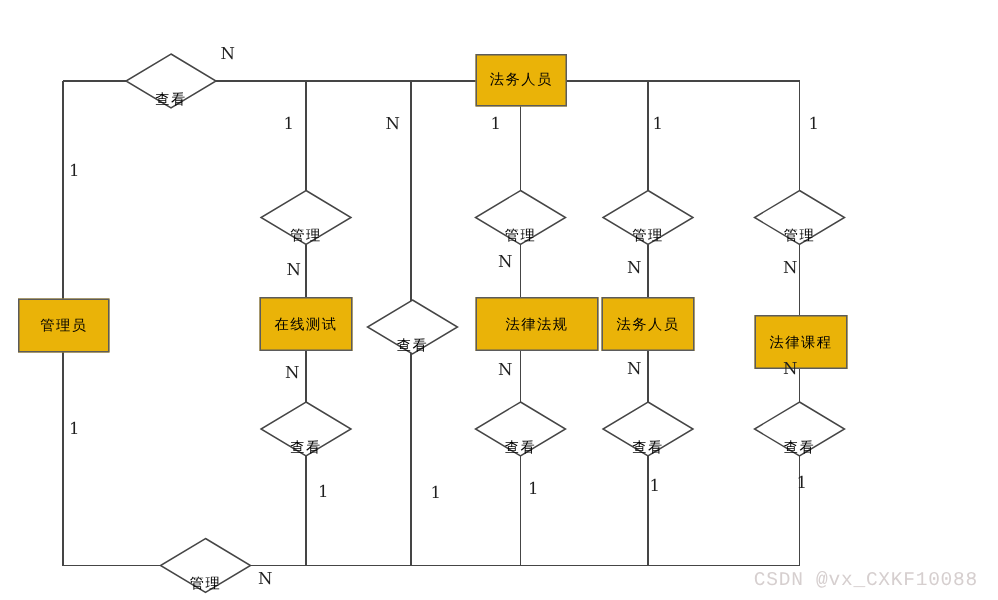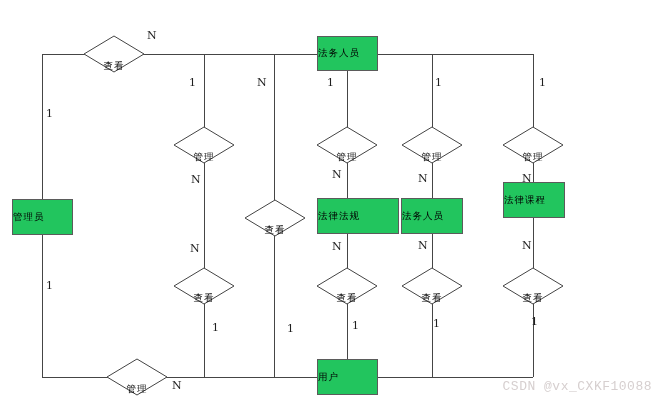--- a/index.html
+++ b/index.html
@@ -2,22 +2,22 @@
 <html><head>
 <meta charset="utf-8">
 <style>
   html,body{margin:0;padding:0;background:#fff;}
   .stage{
     position:relative;width:665px;height:400px;background:#ffffff;
     font-family:"DejaVu Sans","Liberation Sans",sans-serif;overflow:hidden;
   }
   .wires{position:absolute;left:0;top:0;}
   .entity{
-    position:absolute;box-sizing:border-box;background:#22c55e;
-    border:1px solid #5b5b5b;display:flex;align-items:center;justify-content:flex-start;
+    position:absolute;box-sizing:border-box;background:#eab308;
+    border:1px solid #5b5b5b;display:flex;align-items:center;justify-content:center;
   }
   .entity span{font-size:9.5px;color:#000;letter-spacing:1px;white-space:nowrap;}
   .diamond{position:absolute;width:62px;height:38px;}
   .diamond svg{position:absolute;left:0;top:0;display:block;}
   .diamond .dlabel{
     position:absolute;left:0;top:12px;width:62px;height:38px;
     display:flex;align-items:center;justify-content:center;
     font-size:9.5px;color:#000;letter-spacing:1px;
   }
   .card{
@@ -114,31 +114,31 @@
       </svg>
     <span class="dlabel">管理</span>
   </div>
 
   <div class="entity" style="left:12px;top:199px;width:61px;height:36px">
     <span>管理员</span>
   </div>
   <div class="entity" style="left:317px;top:36px;width:61px;height:35px">
     <span>法务人员</span>
   </div>
+  <div class="entity" style="left:173px;top:198px;width:62px;height:36px">
+    <span>在线测试</span>
+  </div>
   <div class="entity" style="left:317px;top:198px;width:82px;height:36px">
     <span>法律法规</span>
   </div>
   <div class="entity" style="left:401px;top:198px;width:62px;height:36px">
     <span>法务人员</span>
   </div>
-  <div class="entity" style="left:503px;top:182px;width:62px;height:36px">
+  <div class="entity" style="left:503px;top:210px;width:62px;height:36px">
     <span>法律课程</span>
-  </div>
-  <div class="entity" style="left:317px;top:359px;width:61px;height:36px">
-    <span>用户</span>
   </div>
 
   <span class="card" style="left:147px;top:30px">N</span>
   <span class="card" style="left:46px;top:108px">1</span>
   <span class="card" style="left:189px;top:77px">1</span>
   <span class="card" style="left:257px;top:77px">N</span>
   <span class="card" style="left:327px;top:77px">1</span>
   <span class="card" style="left:435px;top:77px">1</span>
   <span class="card" style="left:539px;top:77px">1</span>
   <span class="card" style="left:191px;top:174px">N</span>

